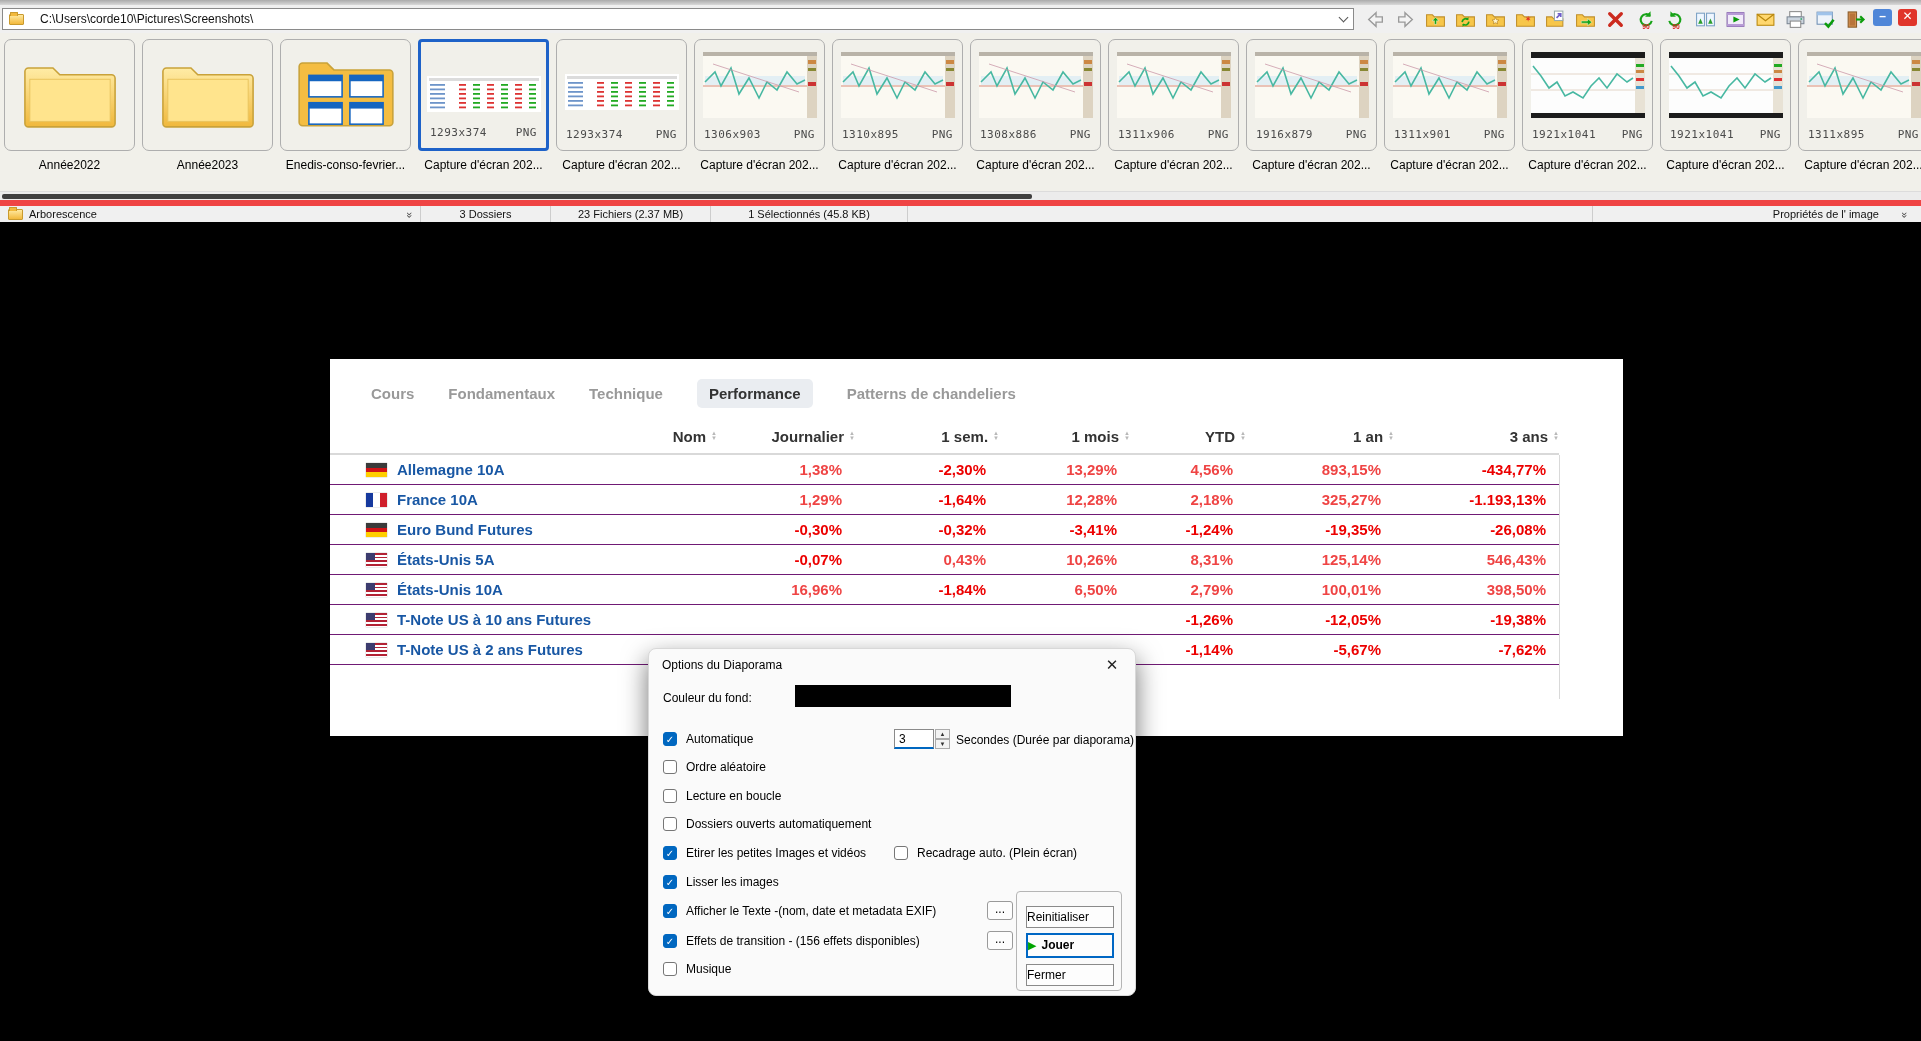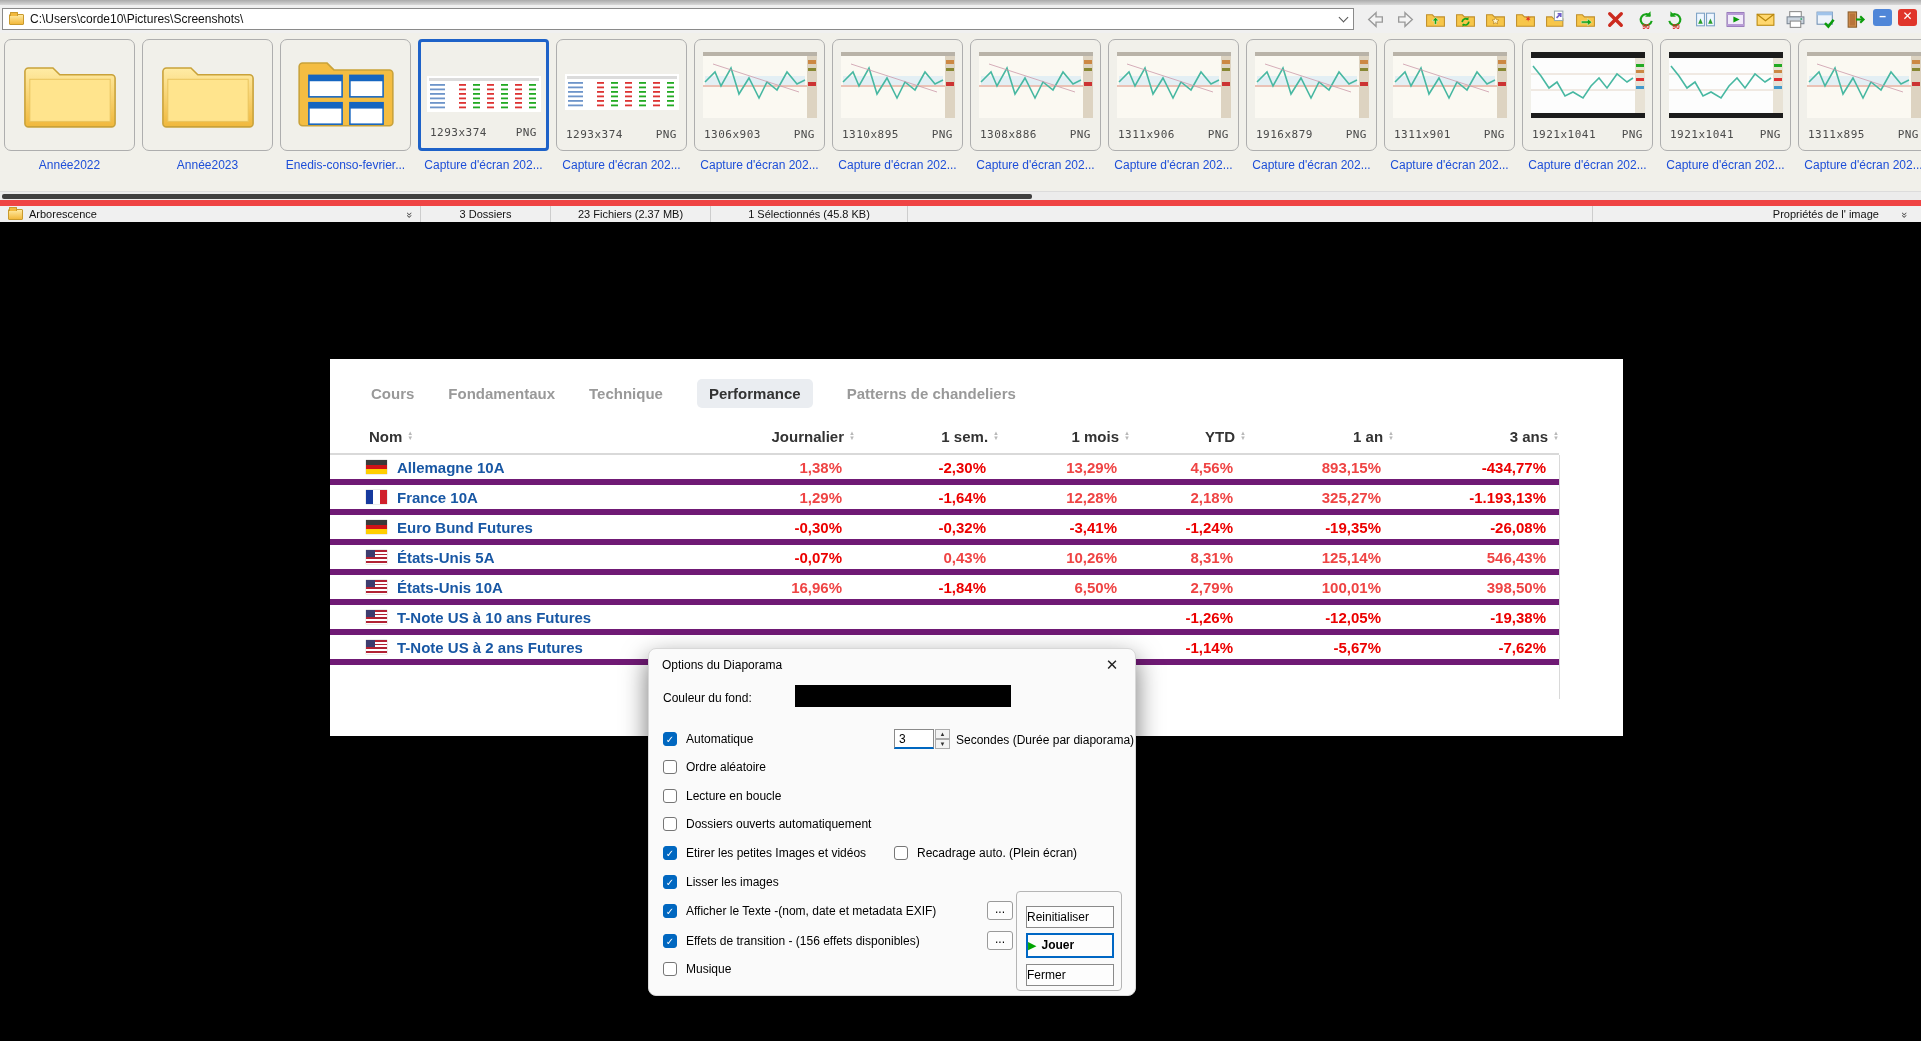--- a/index.html
+++ b/index.html
@@ -2,21 +2,21 @@
 <html><head>
 <meta charset="utf-8">
 <style>
   *{margin:0;padding:0;box-sizing:border-box}
   html,body{width:1921px;height:1041px;overflow:hidden;background:#000;
     font-family:"Liberation Sans","DejaVu Sans",sans-serif;-webkit-font-smoothing:antialiased}
   
   #grip{position:absolute;top:0;left:0;width:1921px;height:5px;background:linear-gradient(#ababab,#d9d9d9)}
   #topbar{position:absolute;top:5px;left:0;width:1921px;height:28px;background:#f0f0f0}
   #addressbar{position:absolute;left:2px;top:3px;width:1352px;height:22px;background:#fff;
-    border:1px solid #8a8a8a;display:flex;align-items:center;padding:0 6px;gap:6px;font-size:12px;color:#111}
+    border:1px solid #8a8a8a;display:flex;align-items:center;padding:0 6px;gap:16px;font-size:12px;color:#111}
   .mini-folder{width:15px;height:11px;background:linear-gradient(#ffe9a0,#f2b93d);border:1px solid #c99a2e;
     border-radius:1px;position:relative;flex:0 0 auto}
   .mini-folder::before{content:"";position:absolute;top:-3px;left:0;width:6px;height:3px;background:#f2b93d;
     border:1px solid #c99a2e;border-bottom:none;border-radius:1px 1px 0 0}
   #addr-text{flex:1;white-space:nowrap;overflow:hidden}
   .chev{width:7px;height:7px;border-right:1.6px solid #555;border-bottom:1.6px solid #555;
     transform:rotate(45deg);margin-top:-4px;flex:0 0 auto}
   #toolbar{position:absolute;left:1362px;top:2px;display:flex;gap:4px;align-items:center}
   .tbtn{width:26px;height:25px;display:flex;align-items:center;justify-content:center}
   .tbtn svg{width:21px;height:21px}
@@ -33,21 +33,21 @@
   .thumb.selected .tbox{border:3px solid #1e62c8;border-radius:4px}
   .prev{position:absolute;left:50%;transform:translateX(-50%)}
   .prev-folder{top:14px}
   .prev-folderimg{top:10px}
   .prev-table{top:34px}
   .prev-chart{top:12px}
   .thumb-dims{position:absolute;left:9px;bottom:9px;font-family:"DejaVu Sans Mono","Liberation Mono",monospace;
     font-size:11px;color:#4a4a4a;letter-spacing:.5px}
   .thumb-fmt{position:absolute;right:9px;bottom:9px;font-family:"DejaVu Sans Mono","Liberation Mono",monospace;
     font-size:11px;color:#4a4a4a;letter-spacing:.5px}
-  .thumb-label{margin-top:7px;text-align:center;font-size:12px;color:#1d4ed8;white-space:nowrap;overflow:hidden}
+  .thumb-label{margin-top:7px;text-align:center;font-size:12px;color:#000000;white-space:nowrap;overflow:hidden}
   
   #hscroll{position:absolute;top:191px;left:0;width:1921px;height:9px;background:#ececec;border-top:1px solid #dcdcdc}
   #hthumb{position:absolute;left:2px;top:2px;width:1030px;height:5px;background:#3f3f3f;border-radius:2px}
   
   #statusbar{position:absolute;top:200px;left:0;width:1921px;height:22px;background:#f0f0f0;
     border-top:6px solid #ef4444;display:flex;align-items:center;font-size:11px;color:#111}
   .sbsec{height:100%;display:flex;align-items:center;justify-content:center;border-right:1px solid #cdcdcd;
     padding:0 8px;white-space:nowrap}
   #sb-tree{width:421px;justify-content:flex-start;gap:6px}
   #sb-folders{width:130px}
@@ -60,25 +60,25 @@
   
   #viewer{position:absolute;top:222px;left:16px;width:1921px;height:819px;background:#000}
   #panel{position:absolute;left:314px;top:137px;width:1293px;height:377px;background:#fff;color:#333}
   #tabs{display:flex;gap:34px;align-items:center;padding:20px 0 0 41px;font-size:15px;font-weight:600;color:#999}
   .tab{cursor:default}
   .tab.active{color:#333;font-weight:700;background:#eaedf1;padding:6px 12px;border-radius:5px}
   #tablewrap{position:absolute;left:0;top:60px;width:1229px}
   .trow,#thead{display:flex;align-items:center}
   #thead{height:36px;border-bottom:2px solid #d9d9d9;font-weight:700;font-size:15px;color:#333}
   .hcell{display:flex;align-items:center;justify-content:flex-end}
-  .hcell:first-child{justify-content:flex-start;padding-left:39px}
+  .hcell:first-child{justify-content:flex-end;padding-left:39px}
   .c0{flex:1}
   .c1{width:138px}.c2{width:144px}.c3{width:131px}.c4{width:116px}.c5{width:148px}.c6{width:165px}
   .sort{display:inline-flex;flex-direction:column;margin-left:5px;font-size:6px;line-height:5px;color:#b8b8b8}
-  .trow{height:30px;border-bottom:6px solid #701a75;font-size:15px;font-weight:700}
+  .trow{height:30px;border-bottom:1px solid #701a75;font-size:15px;font-weight:700}
   .ncell{flex:1;display:flex;align-items:center;padding-left:36px;gap:10px;min-width:0}
   .nlink{color:#1857a4;white-space:nowrap}
   .vcell{text-align:right;padding-right:13px;font-weight:700}
   .pos{color:#ef4444}
   .neg{color:#ec0000}
   .flag{width:21px;height:14px;display:inline-block;flex:0 0 auto;box-shadow:0 0 1px rgba(0,0,0,.45)}
   .flag-de{background:linear-gradient(#3a3a3a 0 33%,#d01317 33% 66%,#ffce00 66%)}
   .flag-fr{background:linear-gradient(90deg,#16399e 0 34%,#fff 34% 66%,#d0202c 66%)}
   .flag-us{background:repeating-linear-gradient(#b22234 0 1.8px,#fff 1.8px 3.6px);position:relative}
   .flag-us::after{content:"";position:absolute;left:0;top:0;width:9px;height:7px;background:#3c3b6e}

